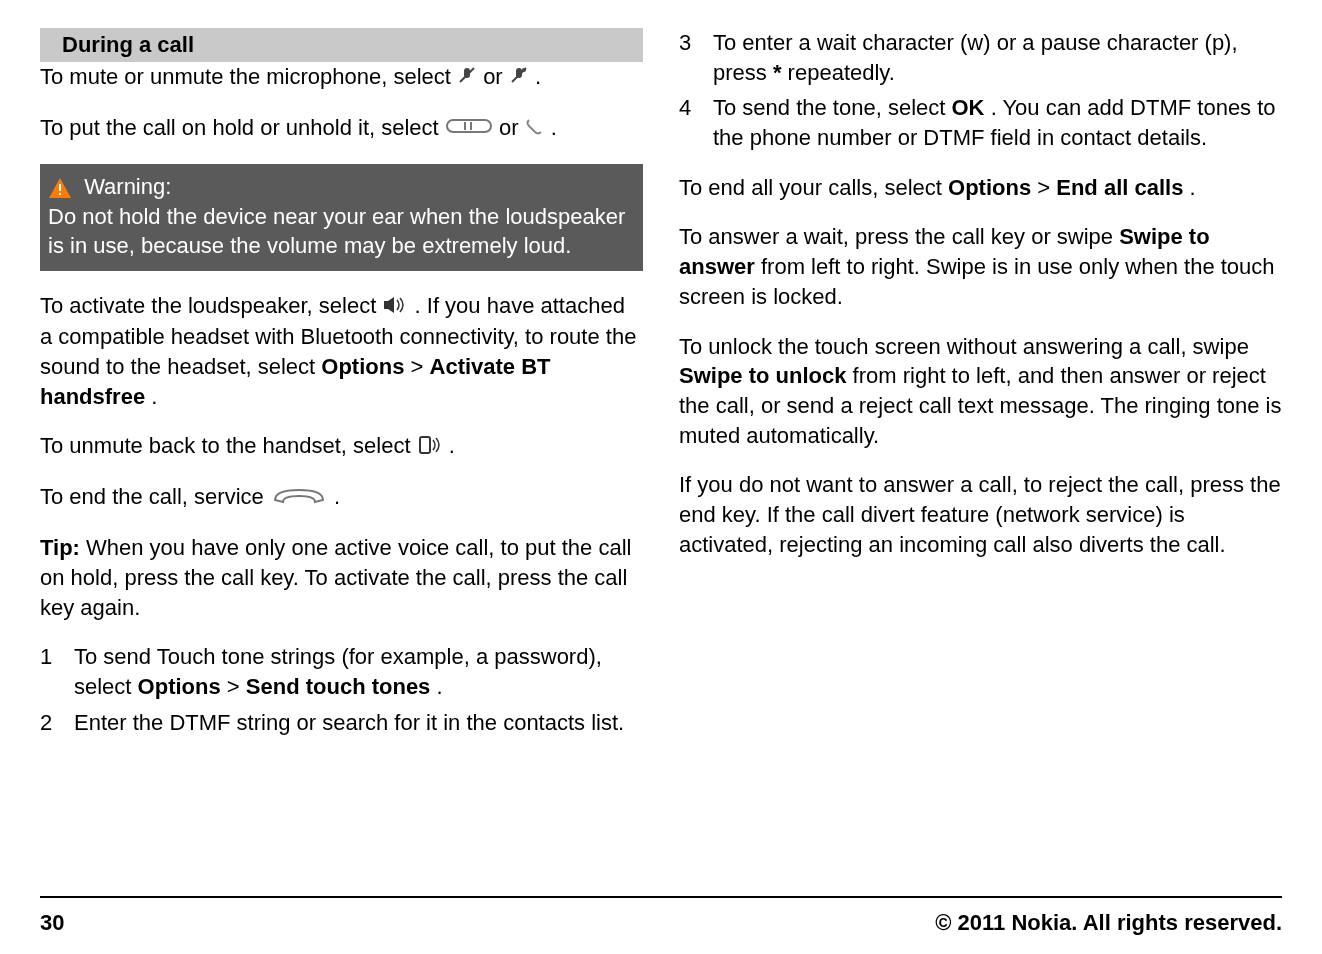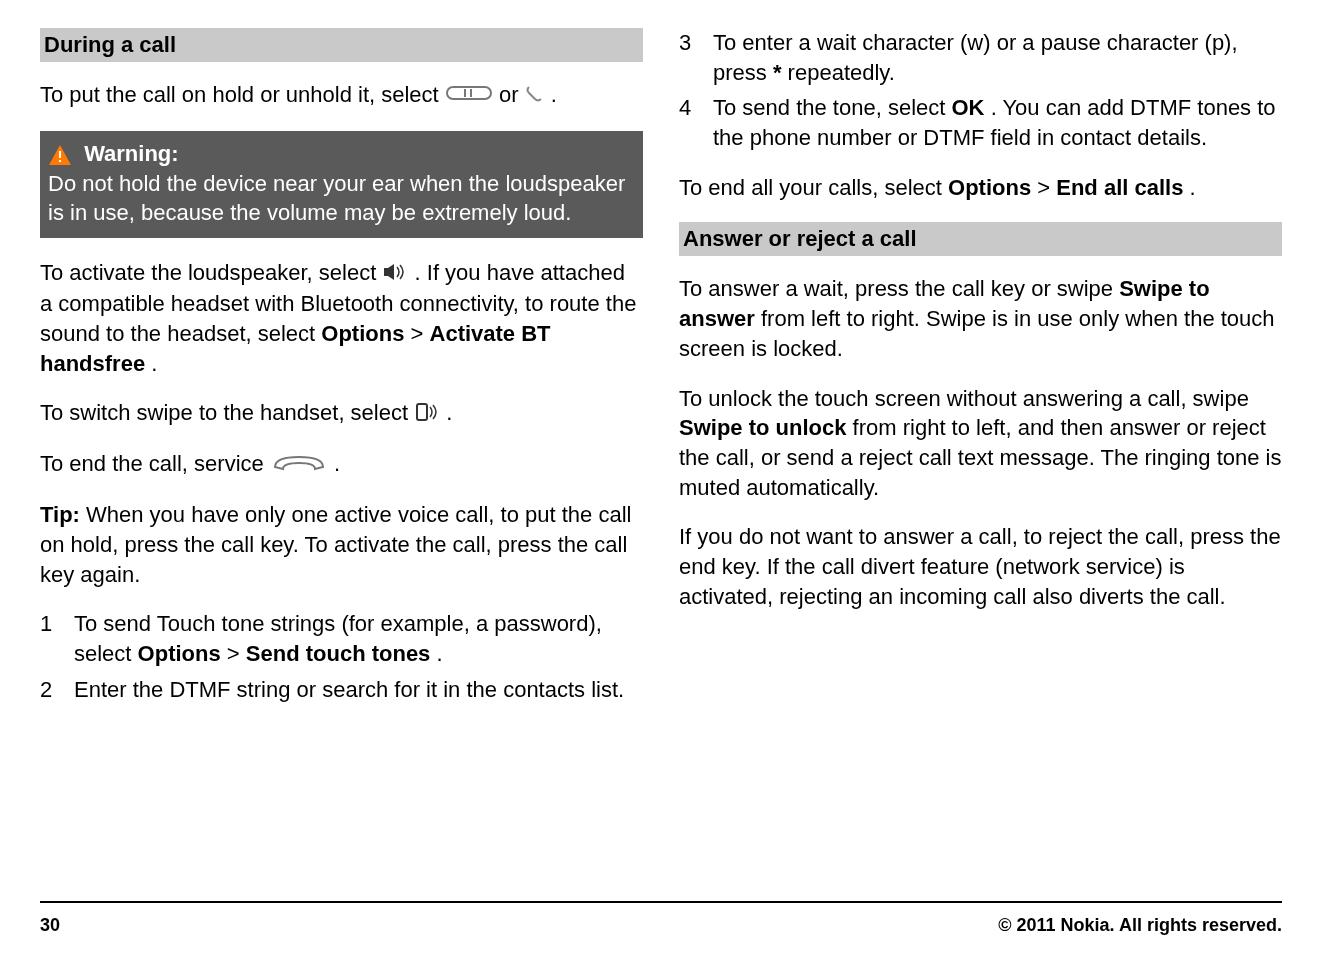--- a/index.html
+++ b/index.html
@@ -16,61 +16,78 @@
     display: flex;
     gap: 36px;
     flex: 1;
   }
   .col {
     width: 50%;
   }
   .section-header {
     background: #c9c9c9;
     font-weight: bold;
-    padding: 4px 4px;
-    margin-bottom: 18px;
+    padding: 4px 22px;
   }
   .para { margin-bottom: 20px; line-height: 1.35; }
   .bold { font-weight: bold; }
   .warning-box {
     background: #5a5a5a;
     color: #fff;
     padding: 8px 8px 10px 8px;
     margin-bottom: 20px;
     line-height: 1.35;
   }
   .warning-icon {
     display: inline-block;
     width: 24px; height: 22px;
     vertical-align: middle;
     margin-right: 6px;
   }
-  .warning-title { font-weight: bold; }
+  .warning-title { font-weight: normal; }
   ol.numbered { list-style: none; padding: 0; }
   ol.numbered li { display: flex; gap: 14px; margin-bottom: 6px; line-height: 1.35; }
   ol.numbered li .num { width: 20px; flex-shrink: 0; }
   .footer {
     display: flex;
     justify-content: space-between;
     border-top: 2px solid #000;
     padding-top: 12px;
     font-weight: bold;
-    font-size: 18px;
+    font-size: 22px;
     margin-top: 10px;
   }
   .inline-icon { display: inline-block; vertical-align: middle; }
 </style>
 </head>
 <body>
 
 <div class="columns">
 
   <div class="col">
     <div class="section-header">During a call</div>
 
+    <div class="para">
+      <span>To mute or unmute the microphone, select </span>
+      <span class="inline-icon">
+        <svg width="20" height="20" viewBox="0 0 20 20">
+            <rect x="7" y="3" width="6" height="10" rx="3" fill="#444"></rect>
+            <line x1="3" y1="17" x2="17" y2="3" stroke="#444" stroke-width="2"></line>
+          </svg>
+      </span>
+      <span> or </span>
+      <span class="inline-icon">
+        <svg width="20" height="20" viewBox="0 0 20 20">
+            <rect x="7" y="3" width="6" height="10" rx="3" fill="#444"></rect>
+            <line x1="3" y1="17" x2="17" y2="3" stroke="#444" stroke-width="2"></line>
+            <circle cx="15" cy="5" r="2" fill="#444"></circle>
+          </svg>
+      </span>
+      <span>.</span>
+    </div>
 
     <div class="para">
       <span>To put the call on hold or unhold it, select </span>
       <span class="inline-icon">
         <svg width="48" height="22" viewBox="0 0 48 22">
             <rect x="2" y="6" width="44" height="12" rx="6" fill="none" stroke="#777" stroke-width="2"></rect>
             <line x1="20" y1="8" x2="20" y2="16" stroke="#777" stroke-width="2"></line>
             <line x1="26" y1="8" x2="26" y2="16" stroke="#777" stroke-width="2"></line>
           </svg>
       </span>
@@ -106,21 +123,21 @@
           </svg>
       </span>
       <span>. If you have attached a compatible headset with Bluetooth connectivity, to route the sound to the headset, select </span>
       <span class="bold">Options</span>
       <span> &gt; </span>
       <span class="bold">Activate BT handsfree</span>
       <span>.</span>
     </div>
 
     <div class="para">
-      <span>To switch swipe to the handset, select </span>
+      <span>To unmute back to the handset, select </span>
       <span class="inline-icon">
         <svg width="26" height="20" viewBox="0 0 26 20">
             <rect x="3" y="2" width="10" height="16" rx="2" fill="none" stroke="#333" stroke-width="2"></rect>
             <path d="M16 5 Q20 10 16 15" fill="none" stroke="#333" stroke-width="1.5"></path>
             <path d="M19 3 Q25 10 19 17" fill="none" stroke="#333" stroke-width="1.5"></path>
           </svg>
       </span>
       <span>.</span>
     </div>
 
@@ -181,21 +198,20 @@
 
     <div class="para">
       <span>To end all your calls, select </span>
       <span class="bold">Options</span>
       <span> &gt; </span>
       <span class="bold">End all calls</span>
       <span>.</span>
     </div>
 
 
-    <div class="section-header">Answer or reject a call</div>
 
     <div class="para">
       <span>To answer a wait, press the call key or swipe </span>
       <span class="bold">Swipe to answer</span>
       <span> from left to right. Swipe is in use only when the touch screen is locked.</span>
     </div>
 
     <div class="para">
       <span>To unlock the touch screen without answering a call, swipe </span>
       <span class="bold">Swipe to unlock</span>

